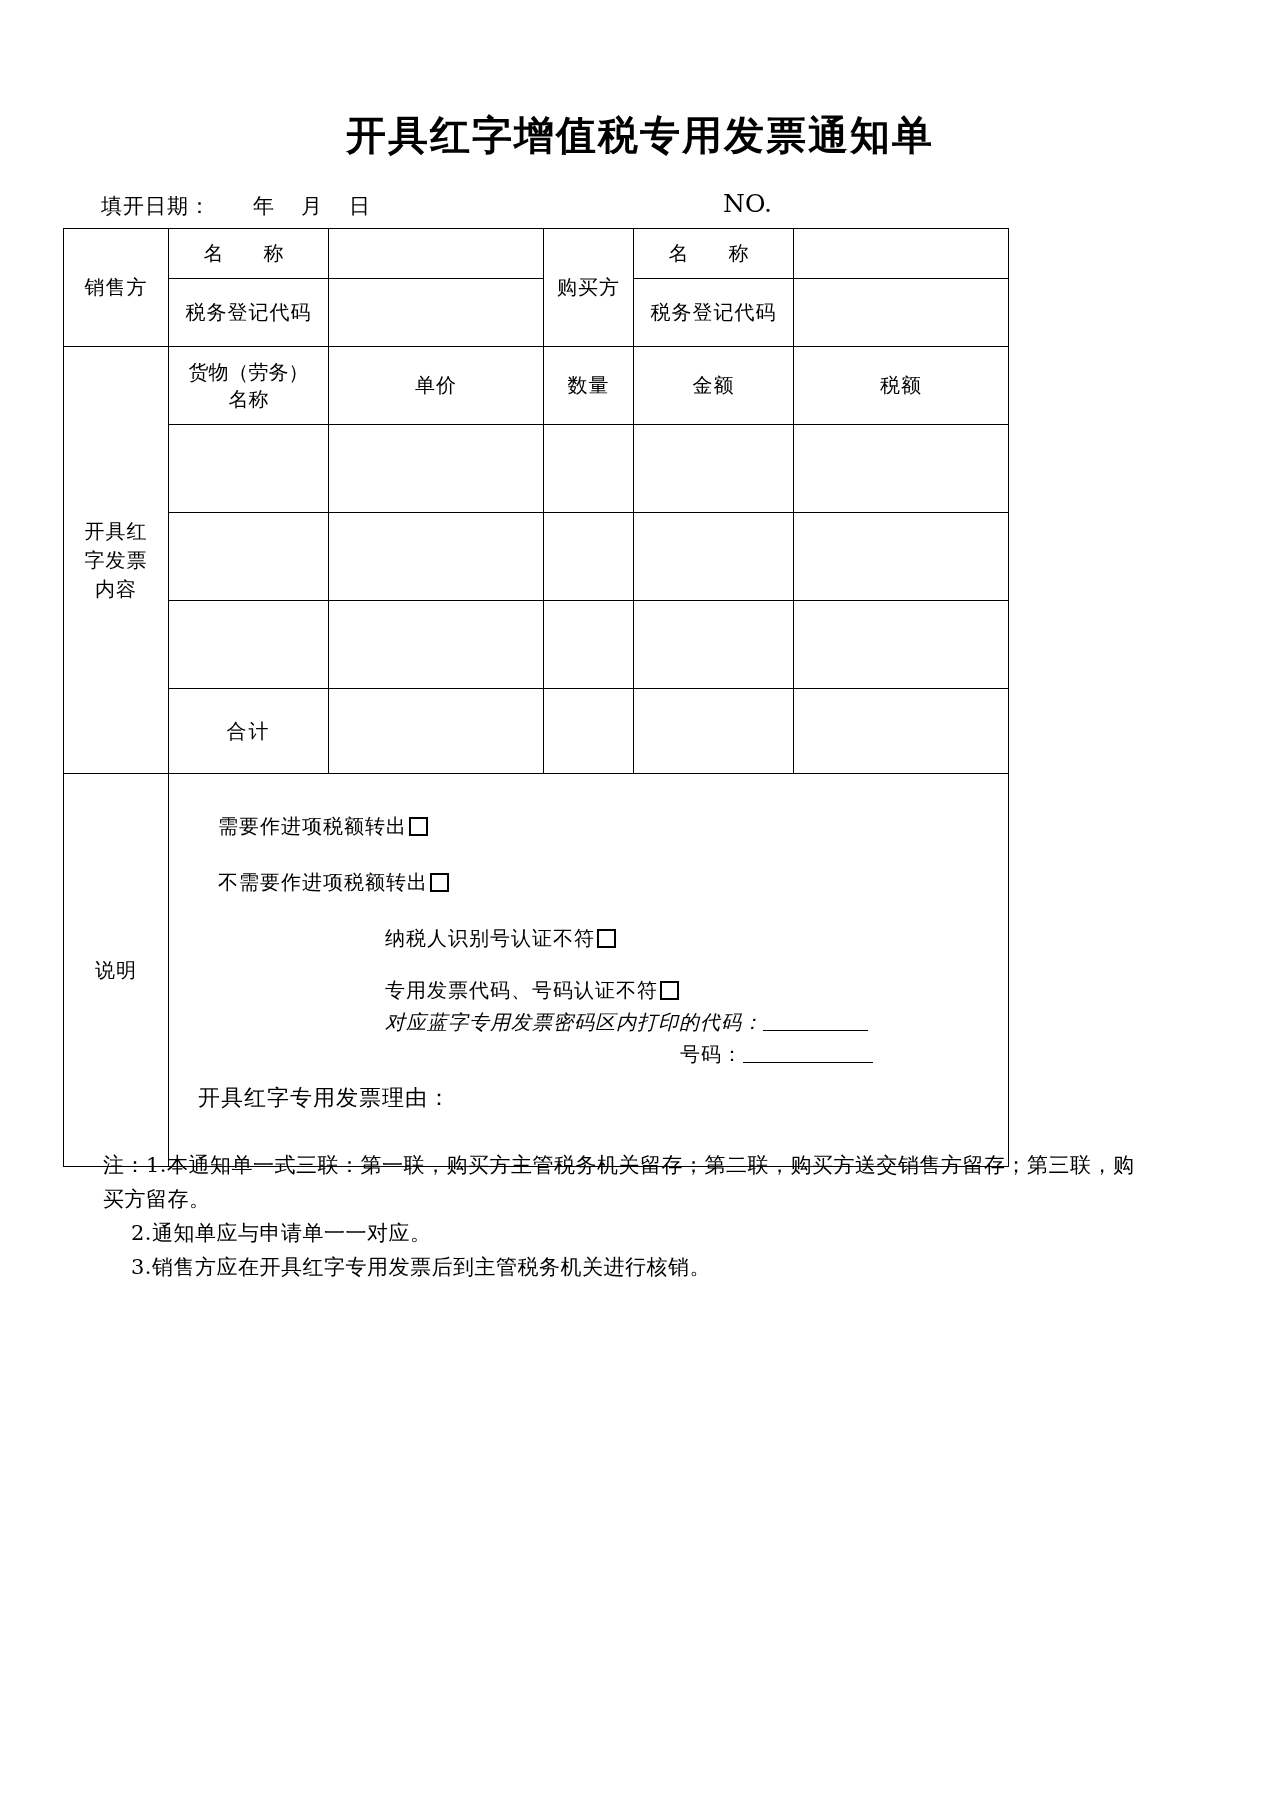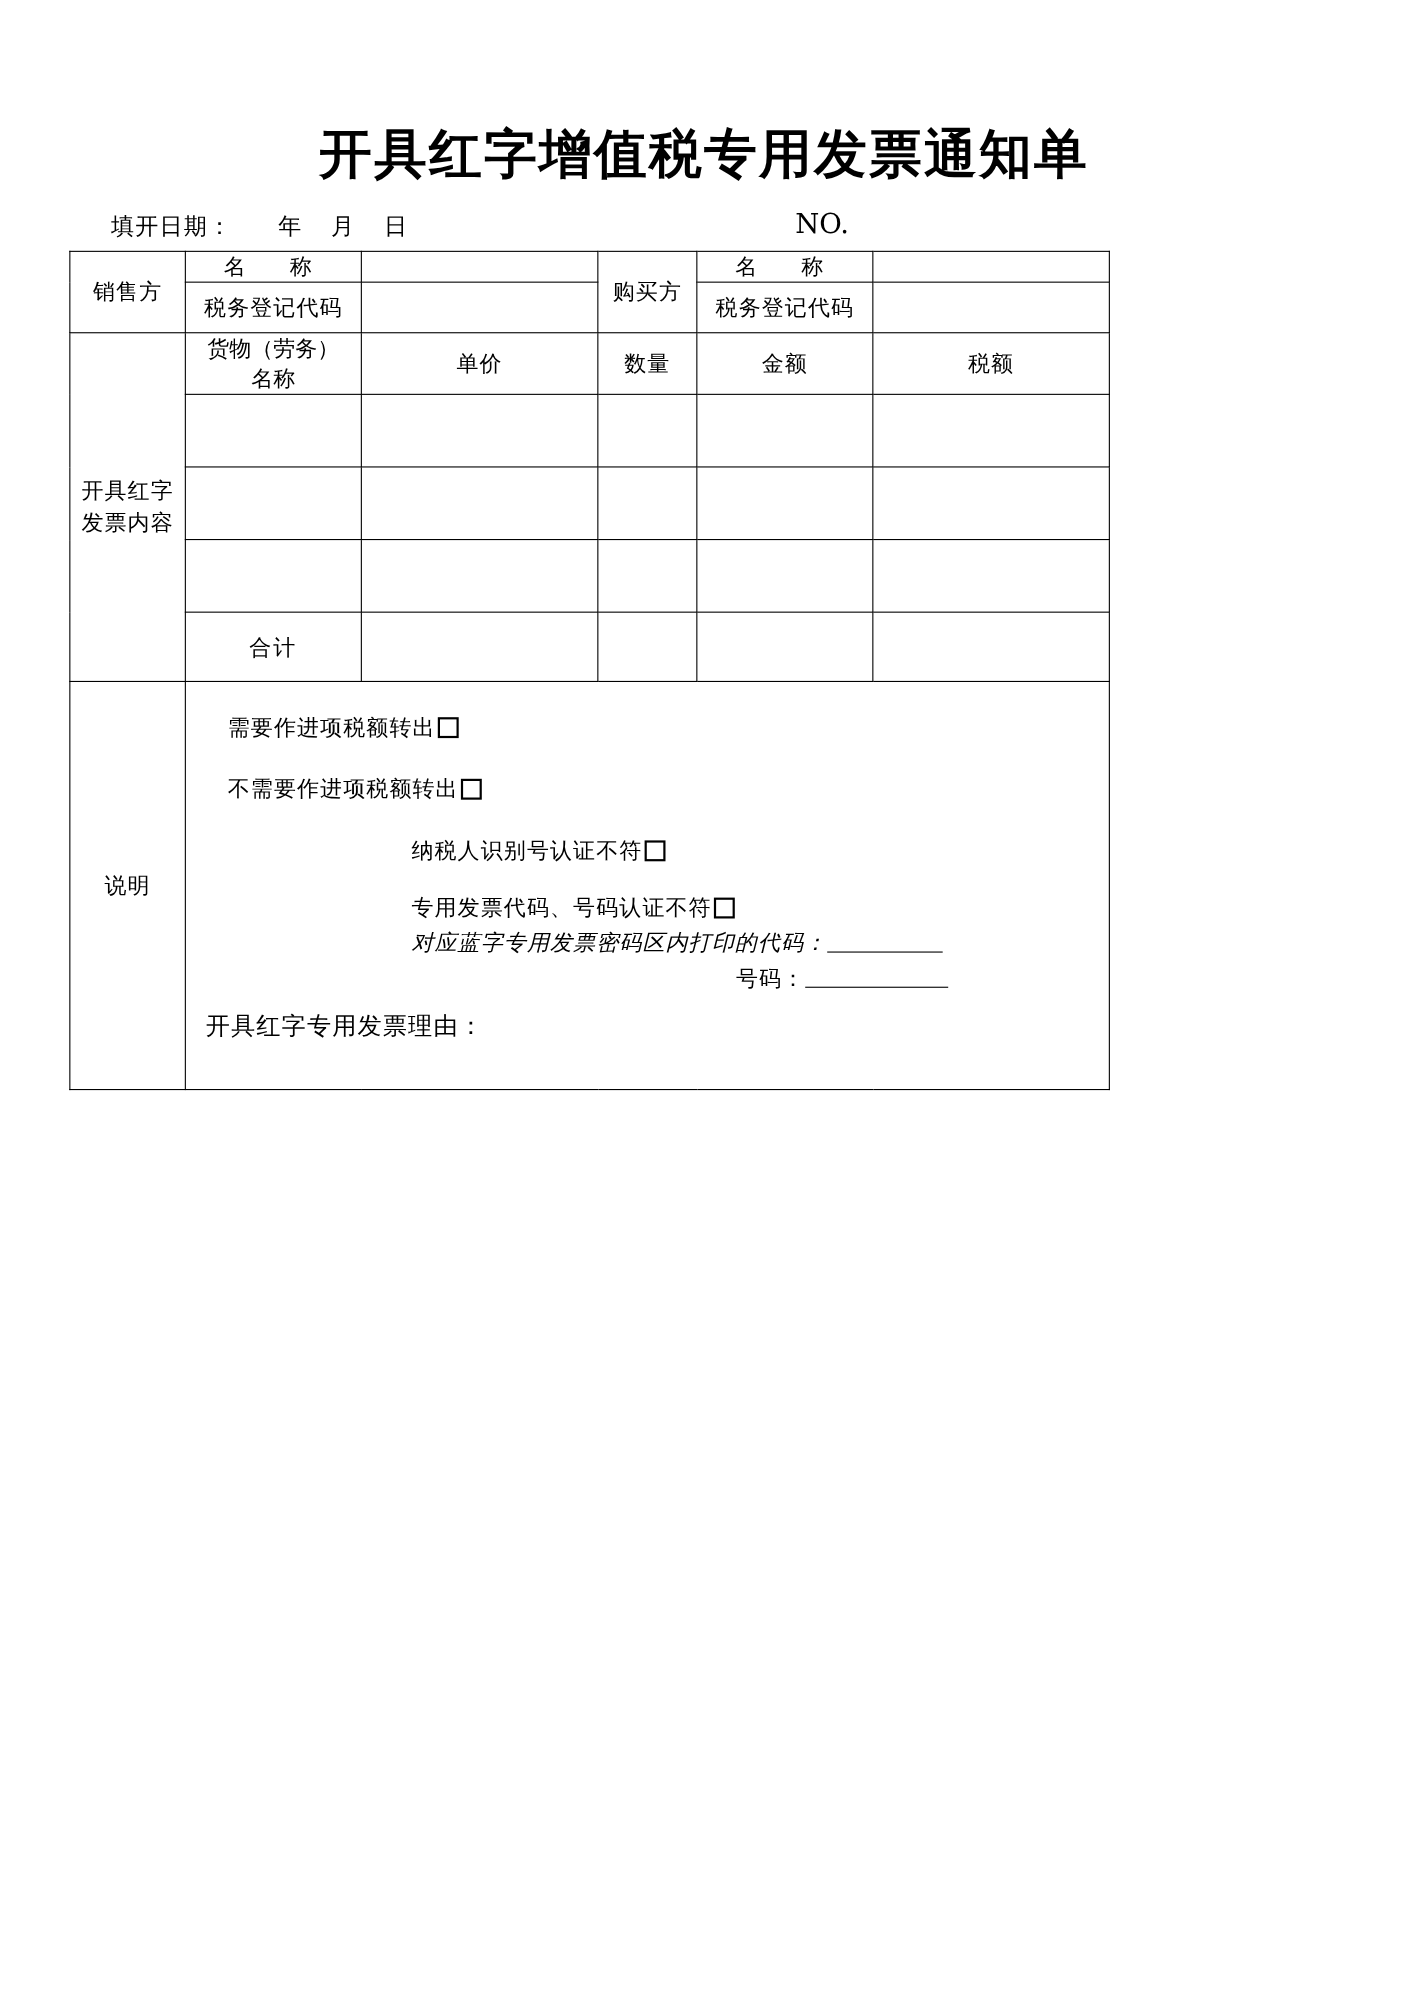--- a/index.html
+++ b/index.html
@@ -21,21 +21,21 @@
     overflow: hidden;
   }
 
   
   .doc-title {
     position: absolute;
     left: 0;
     top: 108px;
     width: 1280px;
     text-align: center;
-    font-size: 48px;
+    font-size: 40px;
     font-weight: bold;
     letter-spacing: 2px;
     font-family: "DejaVu Serif", "Liberation Serif", serif;
     white-space: nowrap;
   }
 
   
   .meta-row {
     position: absolute;
     left: 63px;
@@ -67,21 +67,21 @@
     position: absolute;
     left: 63px;
     top: 228px;
     width: 945px;
     border-collapse: collapse;
     table-layout: fixed;
     font-size: 20px;
   }
   .form-table td {
     border: 1px solid #000000;
-    padding: 0;
+    padding: 11px;
     text-align: center;
     vertical-align: middle;
     font-family: "DejaVu Serif", "Liberation Serif", serif;
   }
   .cell-label { font-size: 20px; letter-spacing: 1px; white-space: nowrap; }
   .cell-blank { }
 
   .party-name-label { letter-spacing: 10px; padding-left: 10px; }
 
   
@@ -272,14 +272,19 @@
             <div class="exp-line" style="left:18px; top:298px; font-size:22px;"><span>开具红字专用发票理由：</span></div>
 
           </div>
         </td>
       </tr>
 
     </tbody>
   </table>
 
 
+  <div class="notes">
+    <div class="note-line note-1">注：1.本通知单一式三联：第一联，购买方主管税务机关留存；第二联，购买方送交销售方留存；第三联，购买方留存。</div>
+    <div class="note-line note-n">2.通知单应与申请单一一对应。</div>
+    <div class="note-line note-n">3.销售方应在开具红字专用发票后到主管税务机关进行核销。</div>
+  </div>
 
 </div>
 
 </body></html>

